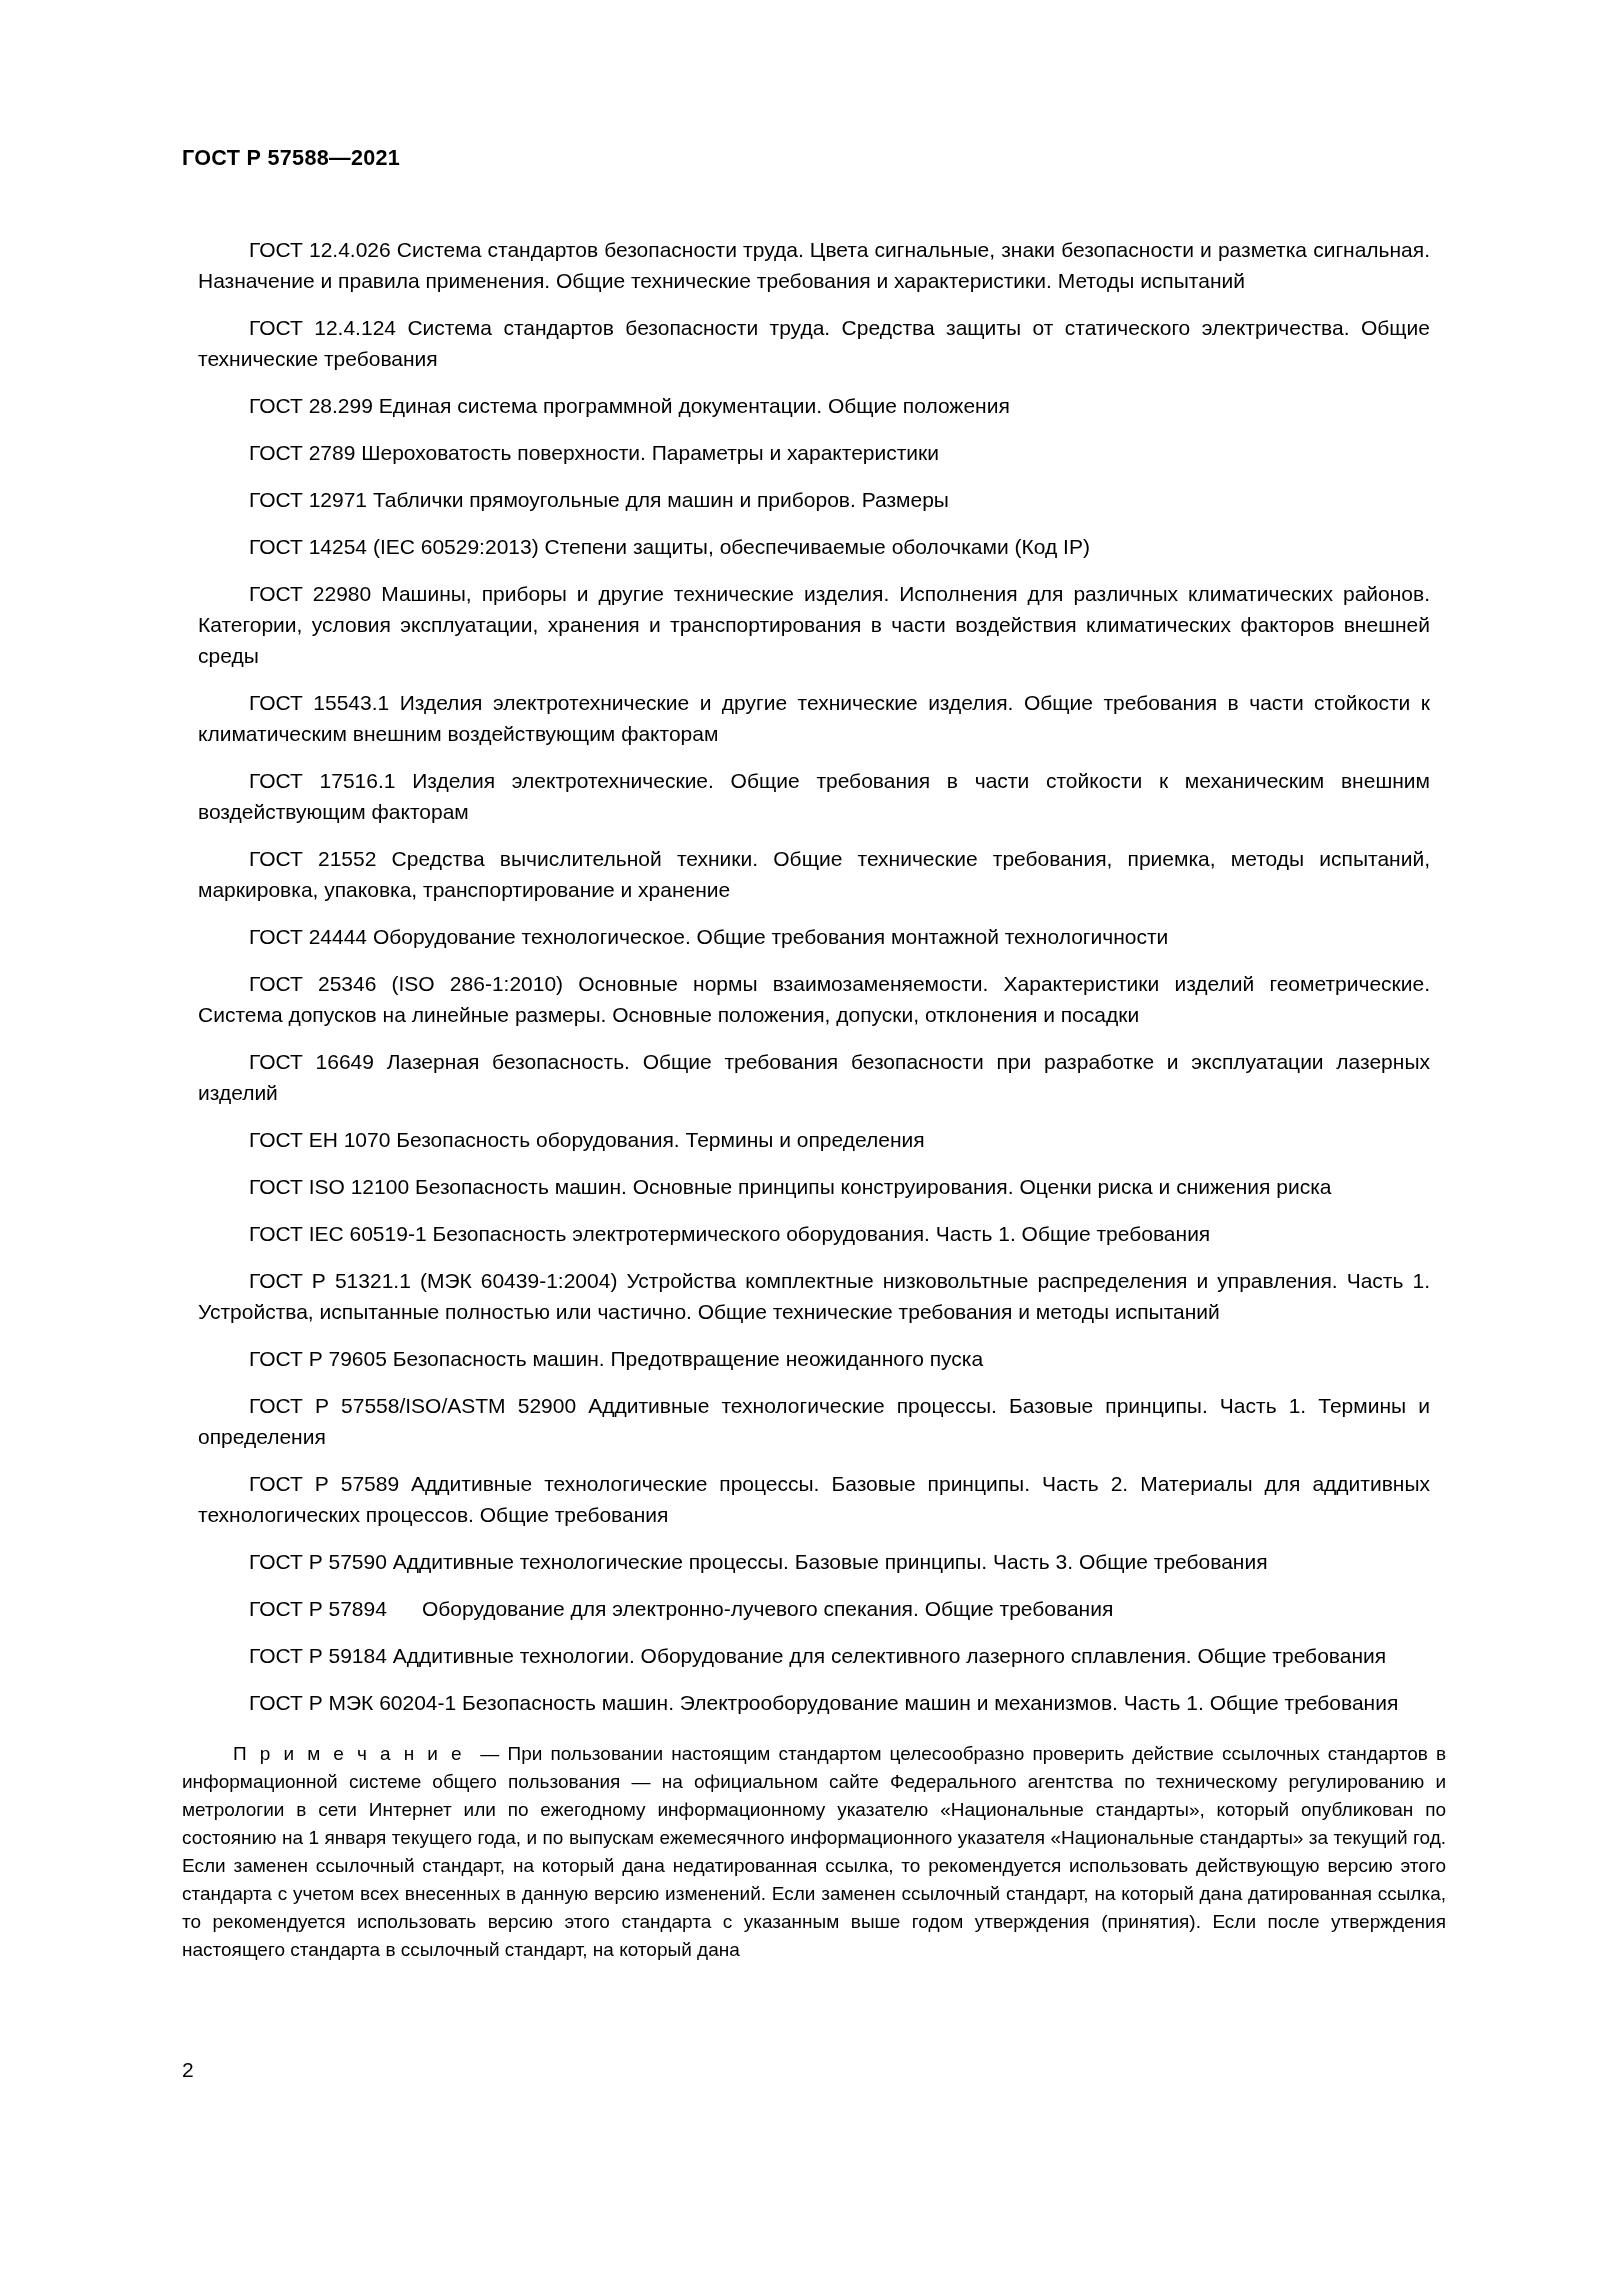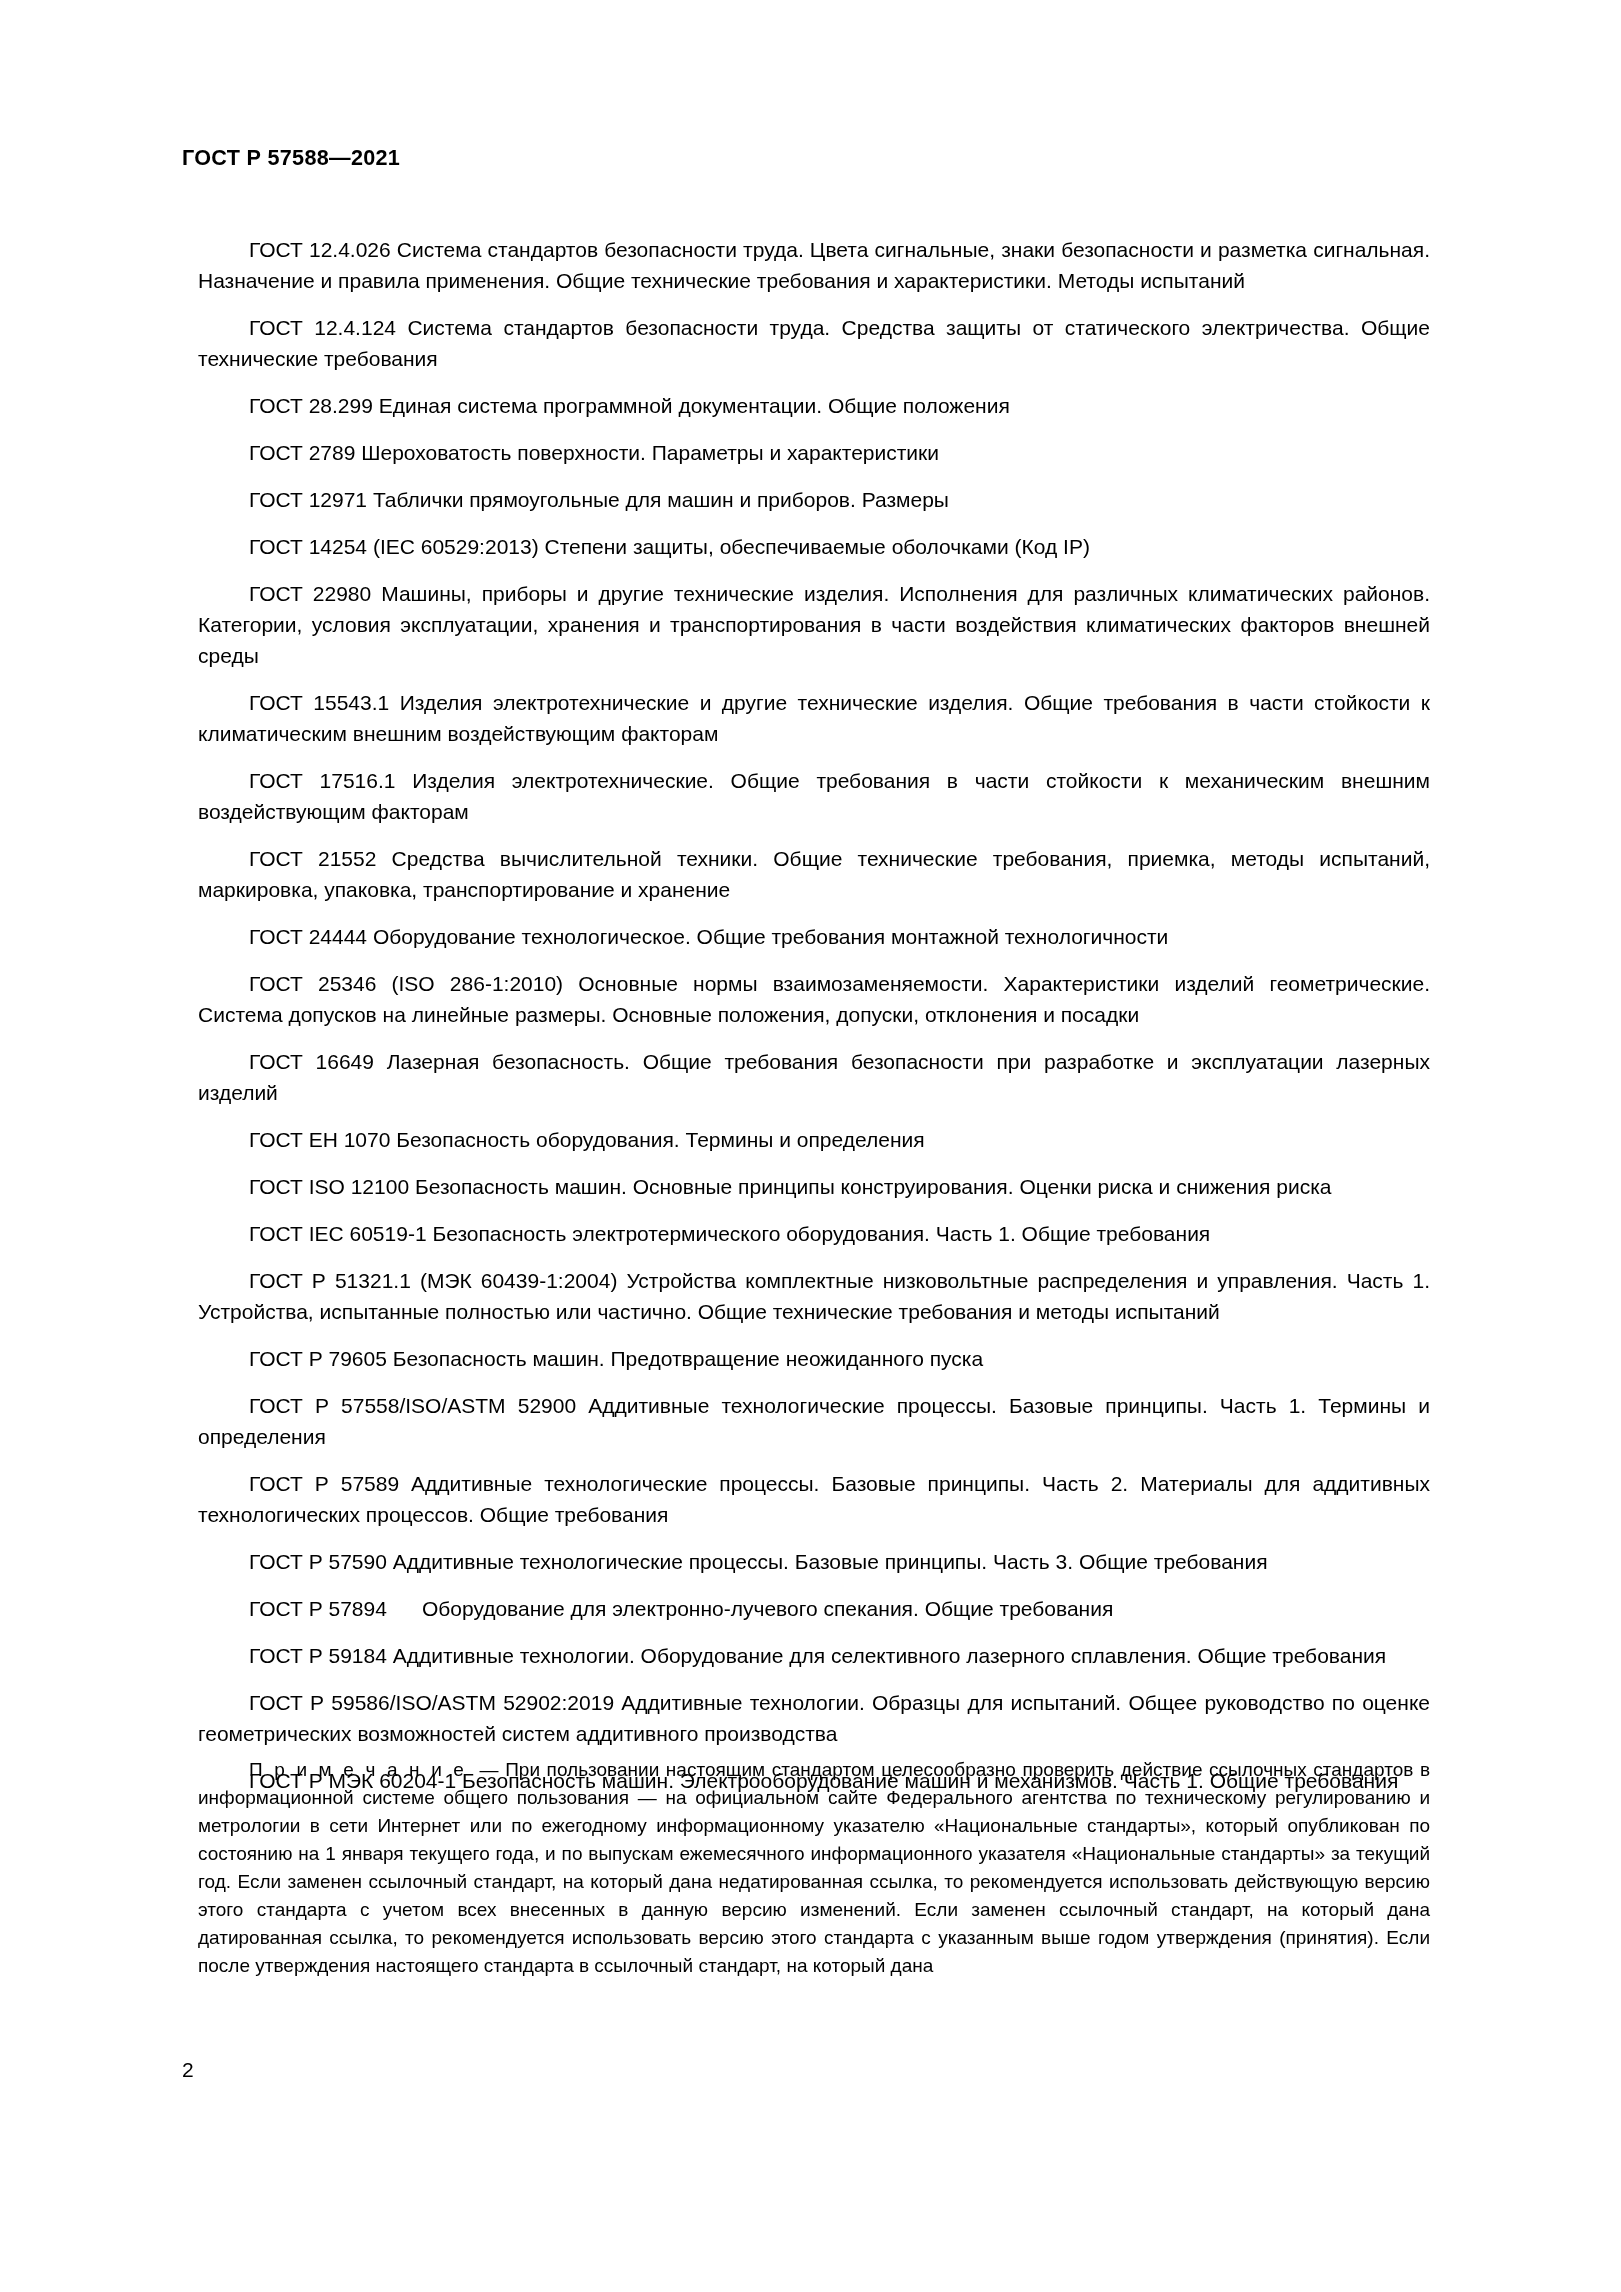--- a/index.html
+++ b/index.html
@@ -46,21 +46,21 @@
   .note {
     position: absolute;
     left: 182px;
     top: 1740px;
     width: 1264px;
     font-size: 19px;
     line-height: 28px;
     text-align: justify;
   }
   .note p {
-    margin: 16px;
+    margin: 0;
     text-indent: 51px;
     text-align: justify;
   }
   .note .sp {
     letter-spacing: 2.5px;
   }
   .folio {
     position: absolute;
     left: 182px;
     top: 2058px;
@@ -92,21 +92,20 @@
     <p>ГОСТ ЕН 1070 Безопасность оборудования. Термины и определения</p>
     <p>ГОСТ ISO 12100 Безопасность машин. Основные принципы конструирования. Оценки риска и снижения риска</p>
     <p>ГОСТ IEC 60519-1 Безопасность электротермического оборудования. Часть 1. Общие требования</p>
     <p>ГОСТ Р 51321.1 (МЭК 60439-1:2004) Устройства комплектные низковольтные распределения и управления. Часть 1. Устройства, испытанные полностью или частично. Общие технические требования и методы испытаний</p>
     <p>ГОСТ Р 79605 Безопасность машин. Предотвращение неожиданного пуска</p>
     <p>ГОСТ Р 57558/ISO/ASTM 52900 Аддитивные технологические процессы. Базовые принципы. Часть 1. Термины и определения</p>
     <p>ГОСТ Р 57589 Аддитивные технологические процессы. Базовые принципы. Часть 2. Материалы для аддитивных технологических процессов. Общие требования</p>
     <p>ГОСТ Р 57590 Аддитивные технологические процессы. Базовые принципы. Часть 3. Общие требования</p>
     <p class="wide-space">ГОСТ Р 57894      Оборудование для электронно-лучевого спекания. Общие требования</p>
     <p>ГОСТ Р 59184 Аддитивные технологии. Оборудование для селективного лазерного сплавления. Общие требования</p>
-    <p>ГОСТ Р 59586/ISO/ASTM 52902:2019 Аддитивные технологии. Образцы для испытаний. Общее руководство по оценке геометрических возможностей систем аддитивного производства</p>
     <p>ГОСТ Р МЭК 60204-1 Безопасность машин. Электрооборудование машин и механизмов. Часть 1. Общие требования</p>
   </div>
 
   <div class="note">
     <p><span class="sp">П р и м е ч а н и е</span>&nbsp;&nbsp;<span>—</span>&nbsp;<span>При пользовании настоящим стандартом целесообразно проверить действие ссылочных стандартов в информационной системе общего пользования — на официальном сайте Федерального агентства по техническому регулированию и метрологии в сети Интернет или по ежегодному информационному указателю «Национальные стандарты», который опубликован по состоянию на 1 января текущего года, и по выпускам ежемесячного информационного указателя «Национальные стандарты» за текущий год. Если заменен ссылочный стандарт, на который дана недатированная ссылка, то рекомендуется использовать действующую версию этого стандарта с учетом всех внесенных в данную версию изменений. Если заменен ссылочный стандарт, на который дана датированная ссылка, то рекомендуется использовать версию этого стандарта с указанным выше годом утверждения (принятия). Если после утверждения настоящего стандарта в ссылочный стандарт, на который дана</span></p>
   </div>
 
   <div class="folio">2</div>
 
 </div>

